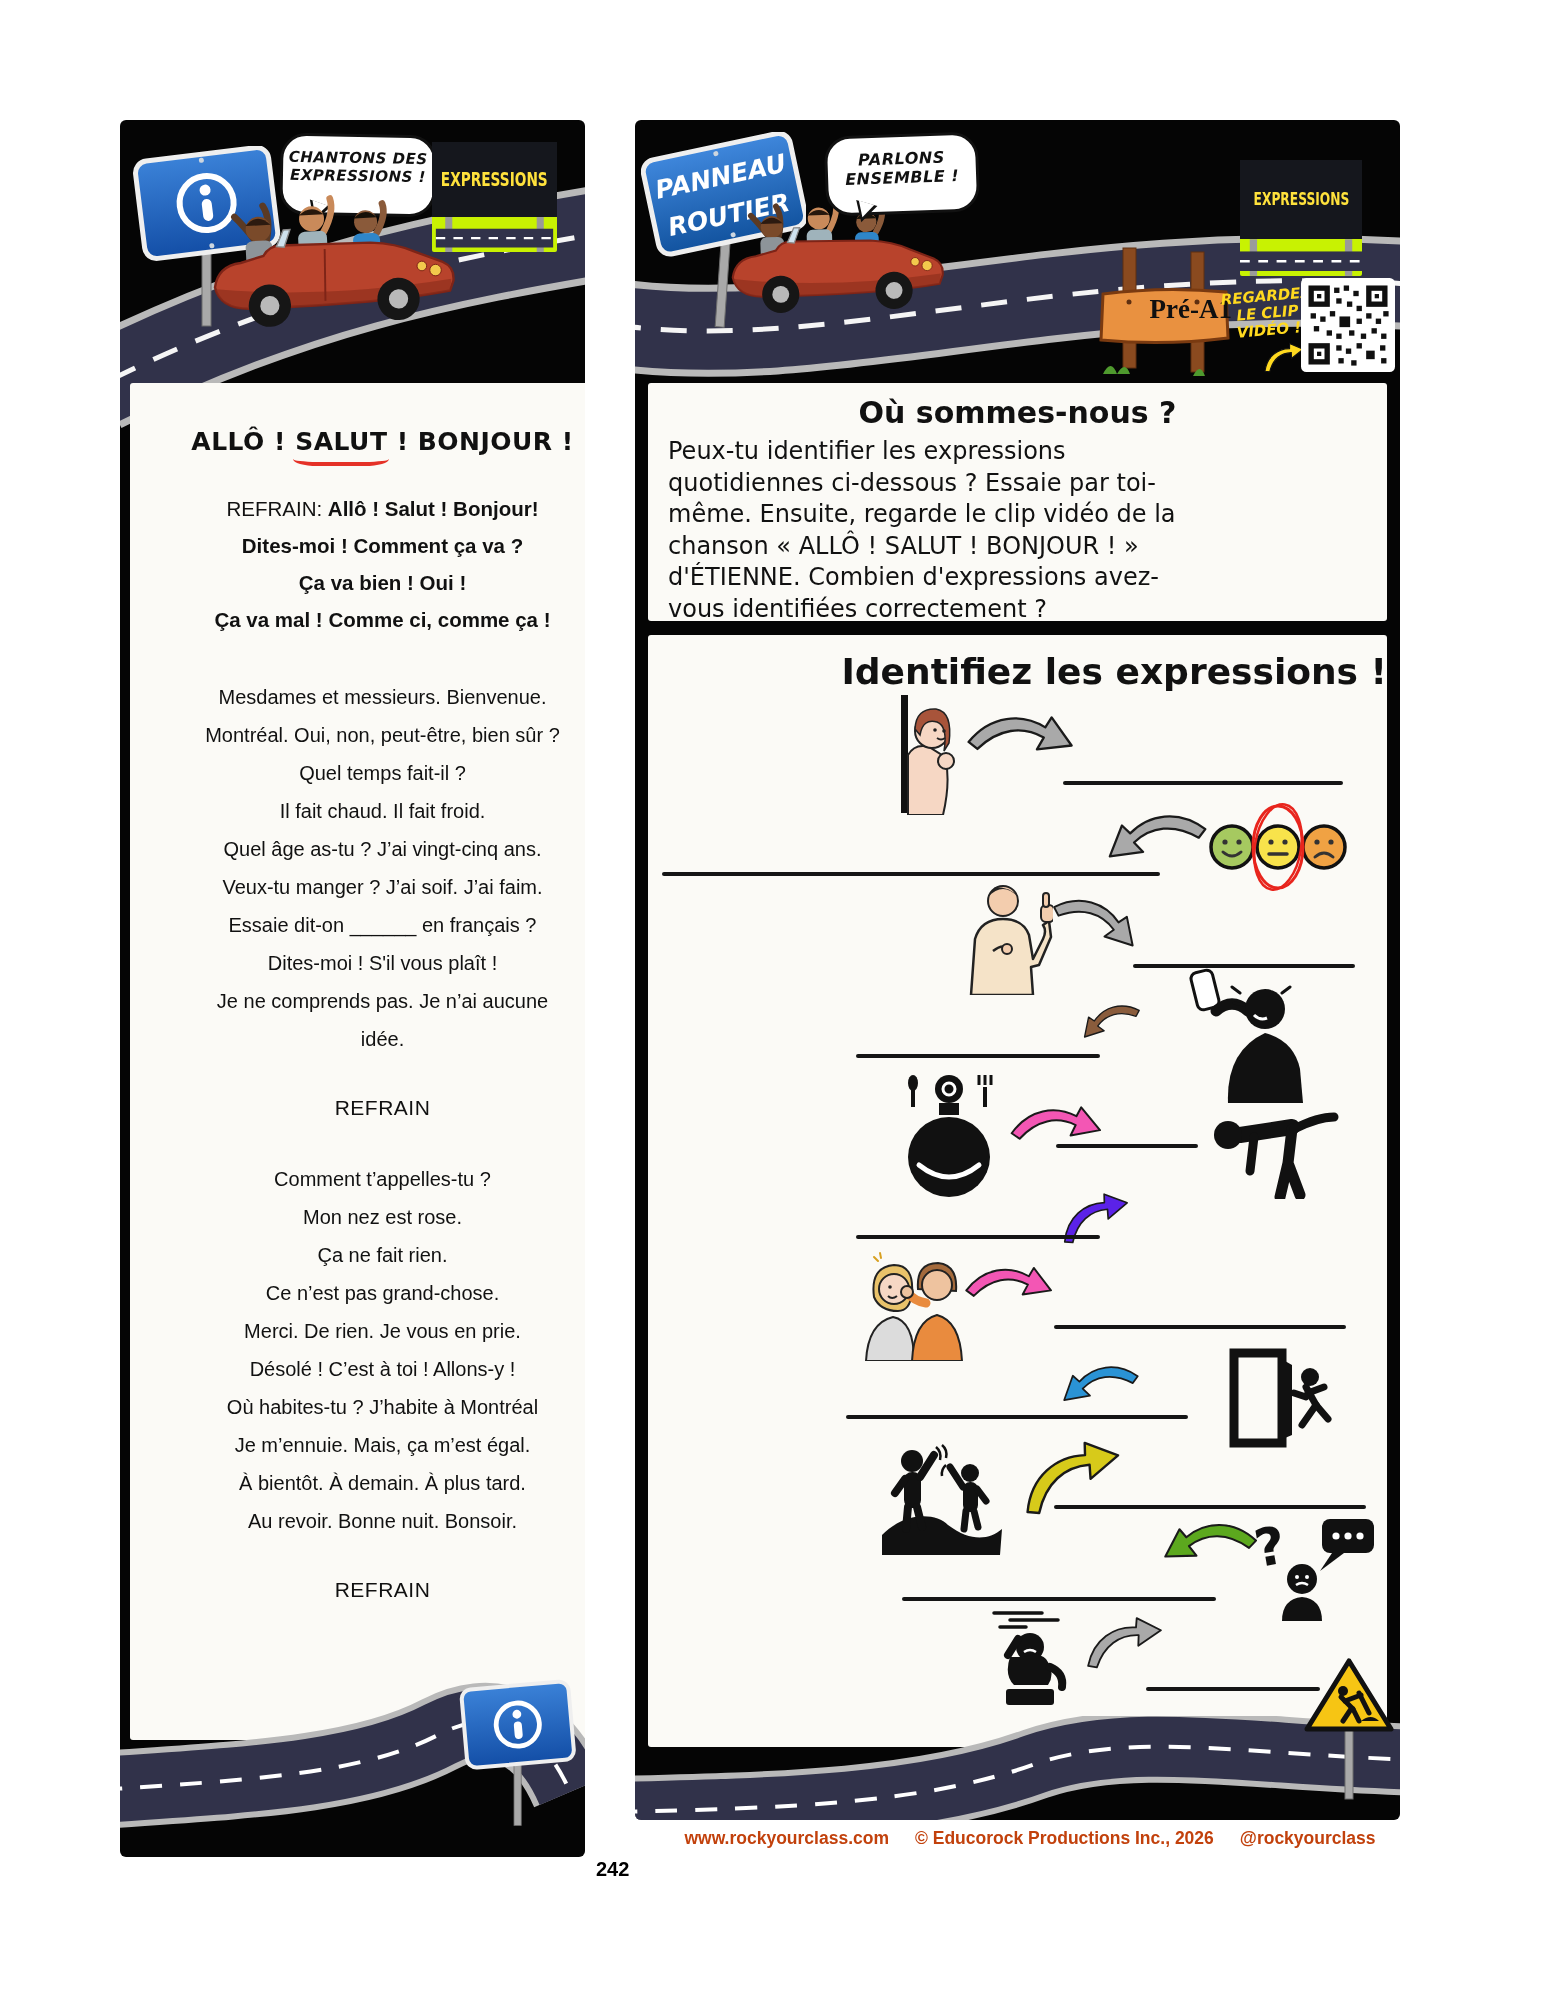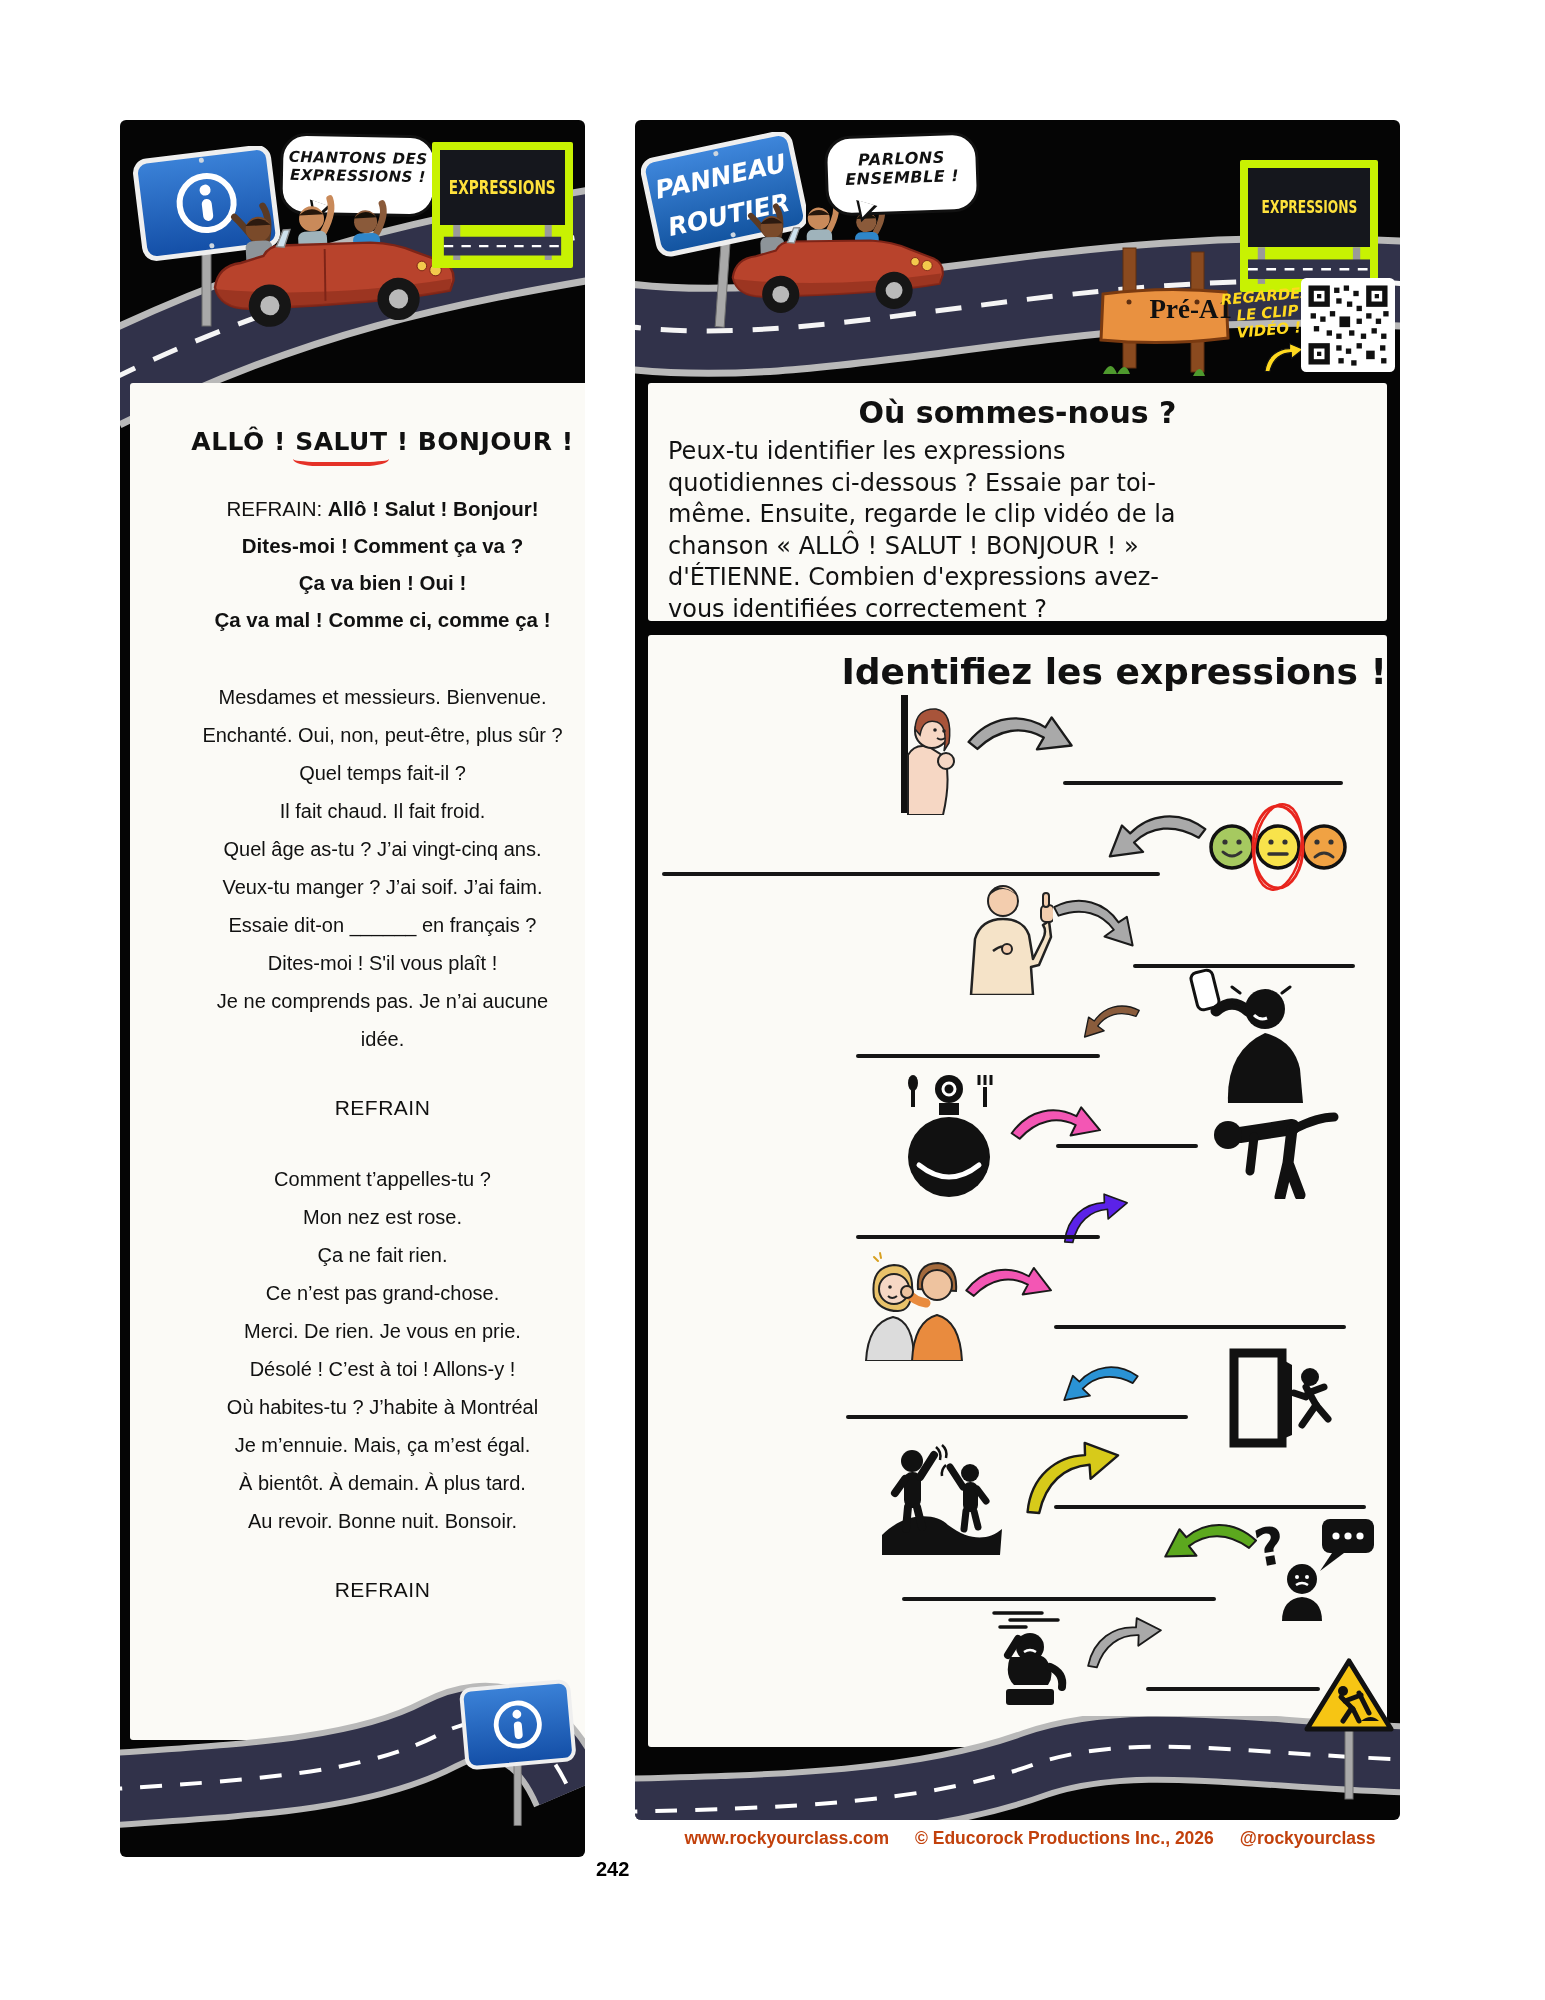--- a/index.html
+++ b/index.html
@@ -37,21 +37,21 @@
 
   
   .bubble{position:absolute;background:#fff;border:3px solid #111;border-radius:26px;
           text-align:center;font-family:"DejaVu Sans",sans-serif;font-weight:bold;
           font-style:italic;letter-spacing:.5px;padding-top:12px;}
   .bubble::before{content:"";position:absolute;left:22px;bottom:-21px;border:11px solid transparent;
           border-top:20px solid #111;transform:rotate(18deg);}
   .bubble::after{content:"";position:absolute;left:26px;bottom:-13px;border:8px solid transparent;
           border-top:15px solid #fff;transform:rotate(18deg);}
 
-  .billboard{position:absolute;background:#c8f202;padding:8px;border-radius:2px;}
+  .billboard{position:absolute;background:#c8f202;padding:0;border-radius:2px;}
   .bb-screen{background:#15171d;height:68%;display:flex;align-items:center;justify-content:center;position:relative;}
   .bb-text{color:#ffe23c;font-family:"DejaVu Sans",sans-serif;font-weight:bold;font-size:19px;
            transform:scaleX(.72);letter-spacing:0;white-space:nowrap;}
   .bb-road{height:32%;}
 
   .qrNote{position:absolute;color:#ffd91f;font-family:"DejaVu Sans",sans-serif;font-weight:bold;
           font-style:italic;font-size:15px;line-height:17px;text-align:center;transform:rotate(-5deg);}
 
   .levelTxt{position:absolute;left:0;right:0;text-align:right;color:#101010;
             font-family:Liberation Serif, serif;font-weight:bold;font-size:27px;}
@@ -149,21 +149,21 @@
     <div class="whitebox lyrics" style="left:10px;top:263px;width:505px;height:1357px;">
       <div class="songTitle"><span>ALLÔ ! </span><span class="u-red">SALUT</span><span> ! BONJOUR !</span></div>
       <div class="refrainBlock">
         <div><span class="lbl">REFRAIN: </span><span>Allô ! Salut ! Bonjour!</span></div>
         <div>Dites-moi ! Comment ça va ?</div>
         <div>Ça va bien ! Oui !</div>
         <div>Ça va mal ! Comme ci, comme ça !</div>
       </div>
       <div class="verse">
         <div>Mesdames et messieurs. Bienvenue.</div>
-        <div>Enchanté. Oui, non, peut-être, plus sûr ?</div>
+        <div>Montréal. Oui, non, peut-être, bien sûr ?</div>
         <div>Quel temps fait-il ?</div>
         <div>Il fait chaud. Il fait froid.</div>
         <div>Quel âge as-tu ? J’ai vingt-cinq ans.</div>
         <div>Veux-tu manger ? J’ai soif. J’ai faim.</div>
         <div>Essaie dit-on ______ en français ?</div>
         <div>Dites-moi ! S'il vous plaît !</div>
         <div>Je ne comprends pas. Je n’ai aucune</div>
         <div>idée.</div>
       </div>
       <div class="marker">REFRAIN</div>

